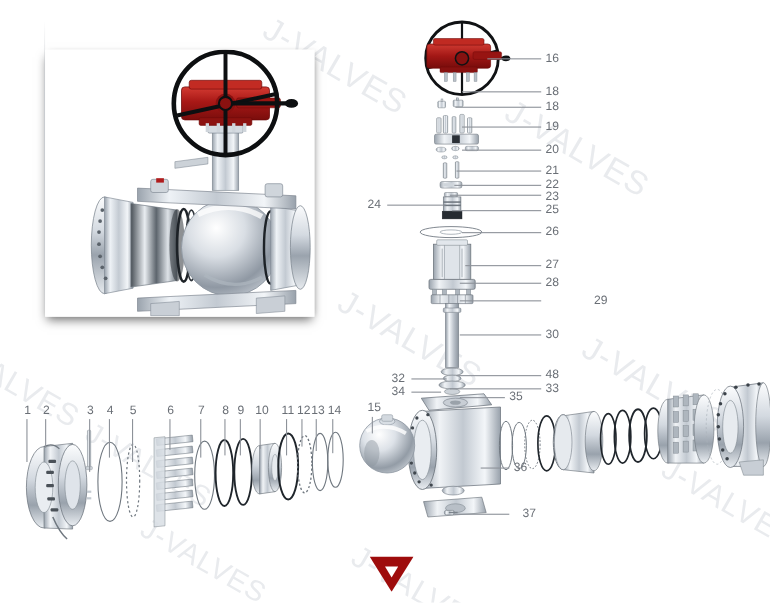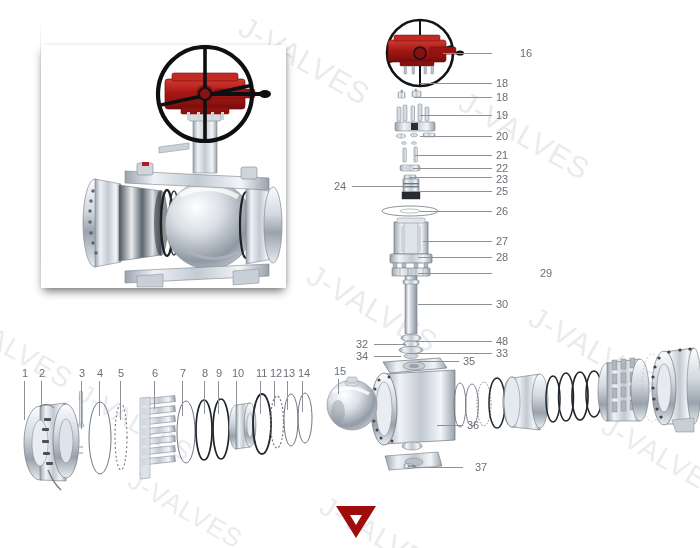--- a/index.html
+++ b/index.html
@@ -532,21 +532,21 @@
       <div class="lead" style="left: 204px; top: 381px; width: 1px; height: 33px;"></div>
       <div class="lead" style="left: 218px; top: 381px; width: 1px; height: 33px;"></div>
       <div class="lead" style="left: 236px; top: 381px; width: 1px; height: 27px;"></div>
       <div class="lead" style="left: 260px; top: 381px; width: 1px; height: 33px;"></div>
       <div class="lead" style="left: 274px; top: 381px; width: 1px; height: 25px;"></div>
       <div class="lead" style="left: 287px; top: 381px; width: 1px; height: 29px;"></div>
       <div class="lead" style="left: 302px; top: 381px; width: 1px; height: 31px;"></div>
       <div class="lead" style="left: 338px; top: 379px; width: 1px; height: 15px;"></div>
     </div>
   <div id="labels">
-      <div class="lbl" style="left: 520px; top: 48px;">16</div>
+      <div class="lbl" style="left: 496px; top: 48px;">16</div>
       <div class="lbl" style="left: 496px; top: 78px;">18</div>
       <div class="lbl" style="left: 496px; top: 92px;">18</div>
       <div class="lbl" style="left: 496px; top: 110px;">19</div>
       <div class="lbl" style="left: 496px; top: 131px;">20</div>
       <div class="lbl" style="left: 496px; top: 150px;">21</div>
       <div class="lbl" style="left: 496px; top: 163px;">22</div>
       <div class="lbl" style="left: 496px; top: 174px; text-align: center;">23</div>
       <div class="lbl" style="left: 496px; top: 186px;">25</div>
       <div class="lbl" style="left: 496px; top: 206px;">26</div>
       <div class="lbl" style="left: 496px; top: 236px;">27</div>

